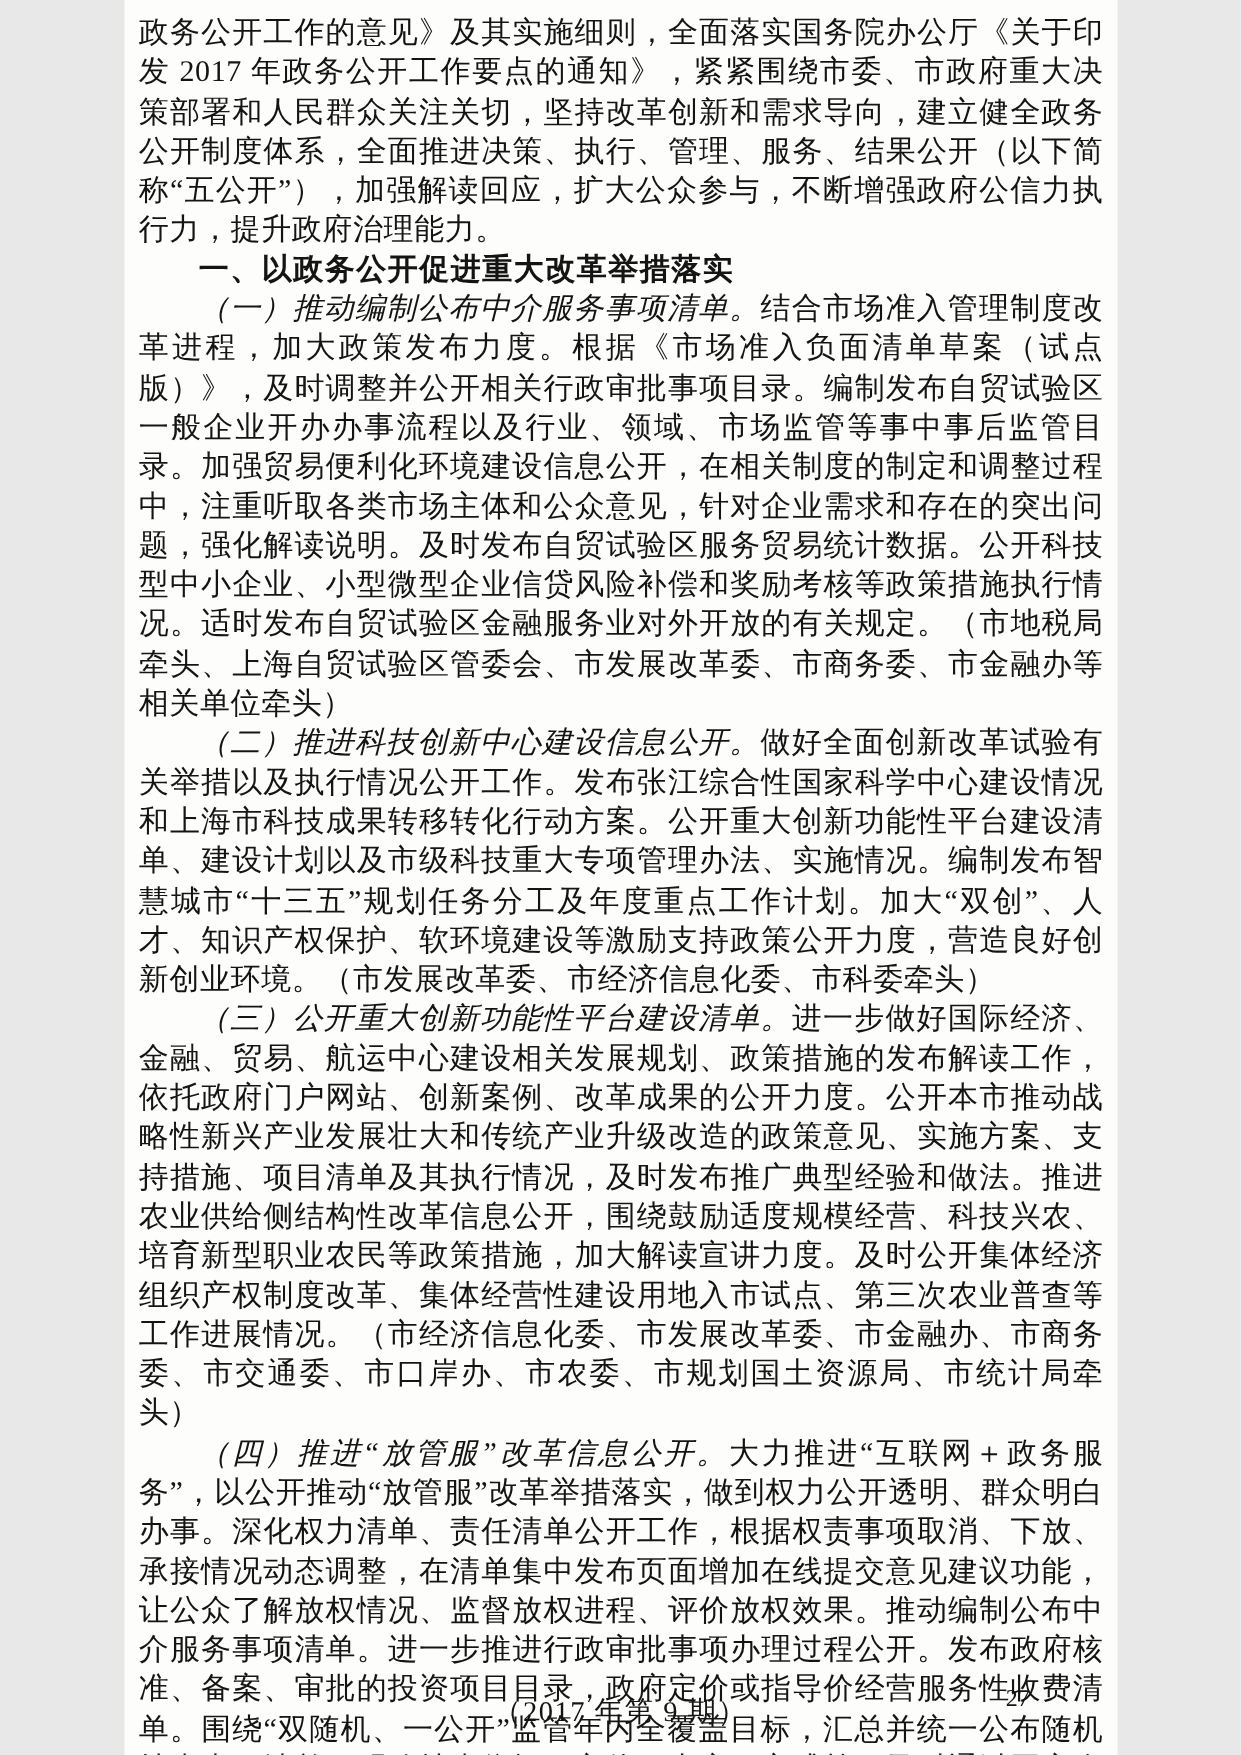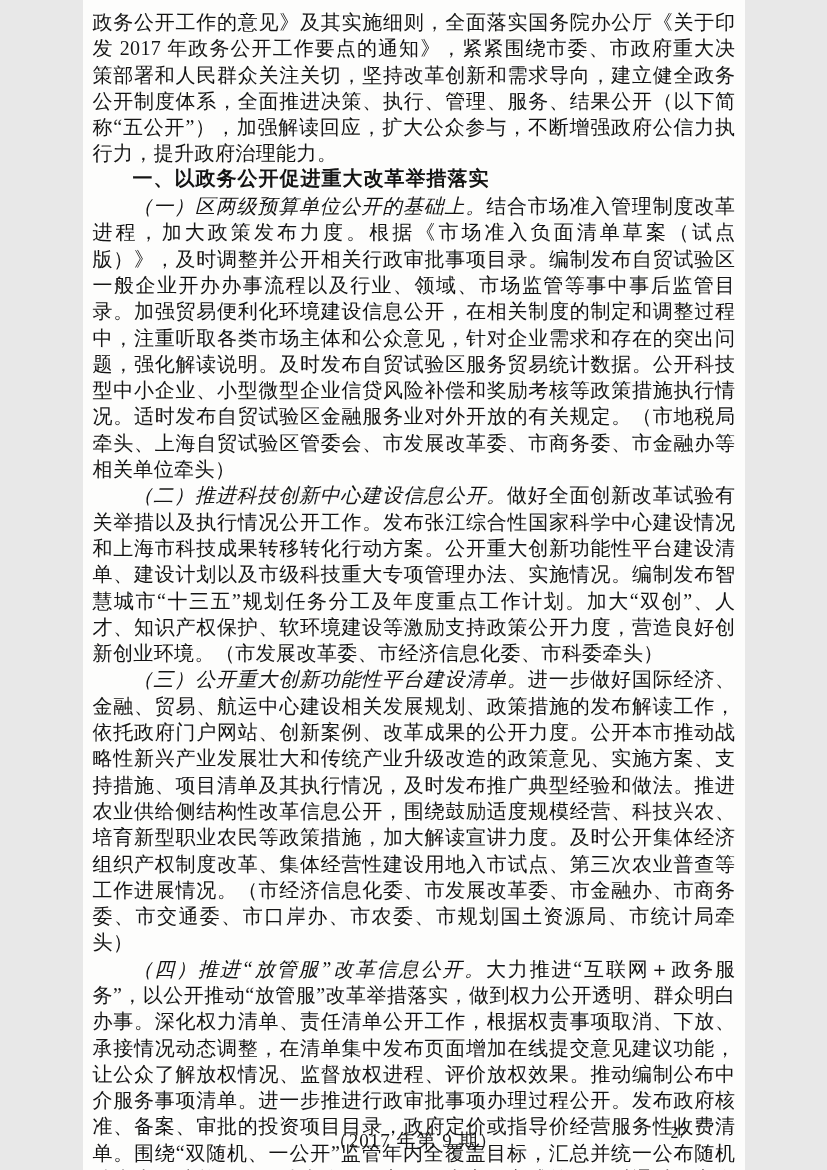--- a/index.html
+++ b/index.html
@@ -22,21 +22,21 @@
     letter-spacing: 0.4px;
   }
   .content p {
     margin: 0;
     text-indent: 2em;
   }
   .content p.continuation {
     text-indent: 0;
   }
   .content p.heading {
-    font-family: Liberation Mono, monospace;
+    font-family: Liberation Serif, serif;
     font-weight: bold;
     letter-spacing: 1px;
   }
   .lead {
     font-style: italic;
   }
   .footer-issue {
     position: absolute;
     top: 1128px;
     left: 0;
@@ -52,21 +52,21 @@
     font-size: 16px;
   }
 </style>
 </head>
 <body>
 
 <div class="page">
   <div class="content">
       <p class="continuation"><span>政务公开工作的意见》及其实施细则，全面落实国务院办公厅《关于印发 2017 年政务公开工作要点的通知》，紧紧围绕市委、市政府重大决策部署和人民群众关注关切，坚持改革创新和需求导向，建立健全政务公开制度体系，全面推进决策、执行、管理、服务、结果公开（以下简称“五公开”），加强解读回应，扩大公众参与，不断增强政府公信力执行力，提升政府治理能力。</span></p>
       <p class="heading"><span>一、以政务公开促进重大改革举措落实</span></p>
-      <p class="item"><span class="lead">（一）区两级预算单位公开的基础上。</span><span>结合市场准入管理制度改革进程，加大政策发布力度。根据《市场准入负面清单草案（试点版）》，及时调整并公开相关行政审批事项目录。编制发布自贸试验区一般企业开办办事流程以及行业、领域、市场监管等事中事后监管目录。加强贸易便利化环境建设信息公开，在相关制度的制定和调整过程中，注重听取各类市场主体和公众意见，针对企业需求和存在的突出问题，强化解读说明。及时发布自贸试验区服务贸易统计数据。公开科技型中小企业、小型微型企业信贷风险补偿和奖励考核等政策措施执行情况。适时发布自贸试验区金融服务业对外开放的有关规定。（市地税局牵头、上海自贸试验区管委会、市发展改革委、市商务委、市金融办等相关单位牵头）</span></p>
+      <p class="item"><span class="lead">（一）推动编制公布中介服务事项清单。</span><span>结合市场准入管理制度改革进程，加大政策发布力度。根据《市场准入负面清单草案（试点版）》，及时调整并公开相关行政审批事项目录。编制发布自贸试验区一般企业开办办事流程以及行业、领域、市场监管等事中事后监管目录。加强贸易便利化环境建设信息公开，在相关制度的制定和调整过程中，注重听取各类市场主体和公众意见，针对企业需求和存在的突出问题，强化解读说明。及时发布自贸试验区服务贸易统计数据。公开科技型中小企业、小型微型企业信贷风险补偿和奖励考核等政策措施执行情况。适时发布自贸试验区金融服务业对外开放的有关规定。（市地税局牵头、上海自贸试验区管委会、市发展改革委、市商务委、市金融办等相关单位牵头）</span></p>
       <p class="item"><span class="lead">（二）推进科技创新中心建设信息公开。</span><span>做好全面创新改革试验有关举措以及执行情况公开工作。发布张江综合性国家科学中心建设情况和上海市科技成果转移转化行动方案。公开重大创新功能性平台建设清单、建设计划以及市级科技重大专项管理办法、实施情况。编制发布智慧城市“十三五”规划任务分工及年度重点工作计划。加大“双创”、人才、知识产权保护、软环境建设等激励支持政策公开力度，营造良好创新创业环境。（市发展改革委、市经济信息化委、市科委牵头）</span></p>
       <p class="item"><span class="lead">（三）公开重大创新功能性平台建设清单。</span><span>进一步做好国际经济、金融、贸易、航运中心建设相关发展规划、政策措施的发布解读工作，依托政府门户网站、创新案例、改革成果的公开力度。公开本市推动战略性新兴产业发展壮大和传统产业升级改造的政策意见、实施方案、支持措施、项目清单及其执行情况，及时发布推广典型经验和做法。推进农业供给侧结构性改革信息公开，围绕鼓励适度规模经营、科技兴农、培育新型职业农民等政策措施，加大解读宣讲力度。及时公开集体经济组织产权制度改革、集体经营性建设用地入市试点、第三次农业普查等工作进展情况。（市经济信息化委、市发展改革委、市金融办、市商务委、市交通委、市口岸办、市农委、市规划国土资源局、市统计局牵头）</span></p>
       <p class="item"><span class="lead">（四）推进“放管服”改革信息公开。</span><span>大力推进“互联网＋政务服务”，以公开推动“放管服”改革举措落实，做到权力公开透明、群众明白办事。深化权力清单、责任清单公开工作，根据权责事项取消、下放、承接情况动态调整，在清单集中发布页面增加在线提交意见建议功能，让公众了解放权情况、监督放权进程、评价放权效果。推动编制公布中介服务事项清单。进一步推进行政审批事项办理过程公开。发布政府核准、备案、审批的投资项目目录，政府定价或指导价经营服务性收费清单。围绕“双随机、一公开”监管年内全覆盖目标，汇总并统一公布随机抽查事项清单，明确抽查依据、主体、内容、方式等，及时通过国家企业信用信息公示系统及其他平台公开抽查结果和查处情况。年内完成政务服务事项目录的编制工作，通过本级政府门户网站集中全面公开。推进政务服务事项全面接入网上政务大厅，强化线上线下一体化联动，加快实体办事窗口与网上大厅融合，持续深化网上办理，优化网上办事服务体验。（市审改办、市政府办公厅、市发展改革委、市工商局牵头）</span></p>
       <p class="item"><span class="lead">（五）集体经营性建设用地入市试点。</span><span>加大营改增相关政策措施、操作办法、改革进展及成效的公开力度，密切跟踪企业对营改增改革举措的舆情反应，及时回应社会各界关心的问题。加快推进财政信息公开的制度化和机制化。在重点推进市、区两级预算单位公开的基础上，着力推动预决算公开向乡镇一级的预算单位延伸。进一步推进机关运行经费安排、财政专项支出以及政府采购、绩效评价、国有资产、政府购买服务等信息公开，加大政府债务情况的公开力度。按月公开本市财政收支情况，说明财政收支增减变化等事项，及时回应收支运行中可能引发社会关注的热点问题。依托政府门户网站，优化完善财政信息集中公开专栏，编制公开目录，对公开内容进行分类、分级，方便公众查阅和监督。（市财政局、市地税局牵头）</span></p>
     </div>
   <div class="footer-issue">（2017 年第 9 期）</div>
   <div class="footer-pagenum">27</div>
 </div>
 
 </body></html>

